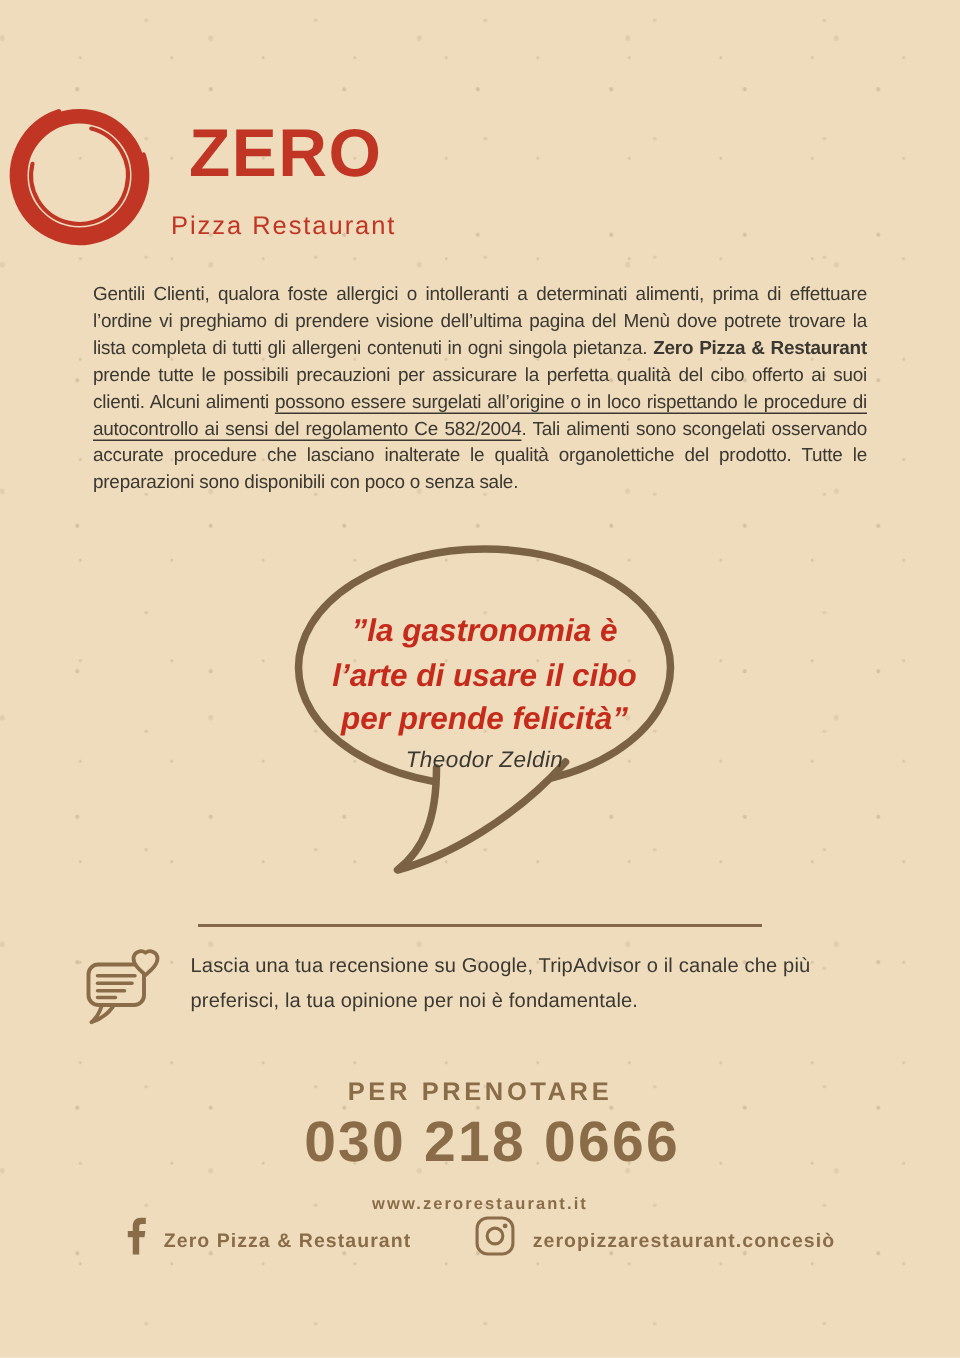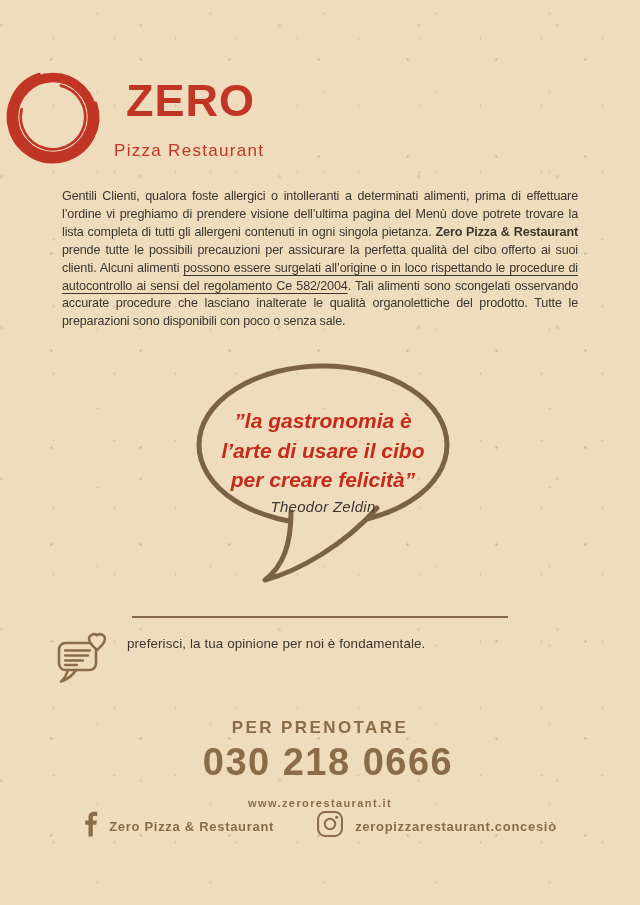--- a/index.html
+++ b/index.html
@@ -88,21 +88,21 @@
 
   <div class="bubble-wrap">
     <svg class="bubble-svg" width="258" height="226" viewBox="0 0 258 226">
       <ellipse cx="129" cy="83" rx="124" ry="79" fill="none" stroke="#7b6245" stroke-width="5"></ellipse>
       <path d="M97 146 C97 182 89 203 71 218 C105 209 150 183 183 143 C150 156 118 156 97 146 Z" fill="#eedcbd" stroke="none"></path>
       <path d="M97 150 C97 183 89 204 71 218 C105 209 150 183 183 146" fill="none" stroke="#7b6245" stroke-width="5" stroke-linecap="round" stroke-linejoin="round"></path>
     </svg>
     <div class="quote-box">
       <div class="quote-line">”la gastronomia è</div>
       <div class="quote-line">l’arte di usare il cibo</div>
-      <div class="quote-line">per creare felicità”</div>
+      <div class="quote-line">per prende felicità”</div>
       <div class="quote-attr">Theodor Zeldin</div>
     </div>
   </div>
 
   <div class="divider"></div>
 
   <div class="review-row">
     <span>
       <svg width="54" height="58" viewBox="0 0 54 58">
         <g fill="none" stroke="#8a6d48" stroke-width="2.6" stroke-linecap="round" stroke-linejoin="round">
@@ -112,20 +112,21 @@
         <g stroke="#8a6d48" stroke-width="2.3" stroke-linecap="round">
           <line x1="9" y1="22.5" x2="34" y2="22.5"></line>
           <line x1="9" y1="27.5" x2="32" y2="27.5"></line>
           <line x1="9" y1="32.5" x2="27" y2="32.5"></line>
           <line x1="9" y1="37" x2="21" y2="37"></line>
         </g>
         <path d="M41 22 C36.5 18 33 15 33 10.8 A 5 5 0 0 1 41 7.2 A 5 5 0 0 1 49 10.8 C49 15 45.5 18 41 22 Z" fill="#eedcbd" stroke="#8a6d48" stroke-width="2.5" stroke-linejoin="round"></path>
       </svg>
     </span>
     <div class="review-text">
+      <div class="review-line">Lascia una tua recensione su Google, TripAdvisor o il canale che più</div>
       <div class="review-line">preferisci, la tua opinione per noi è fondamentale.</div>
     </div>
   </div>
 
   <div class="booking">
     <div class="booking-heading">PER PRENOTARE</div>
     <div class="booking-phone">030 218 0666</div>
     <div class="booking-site">www.zerorestaurant.it</div>
   </div>
 

